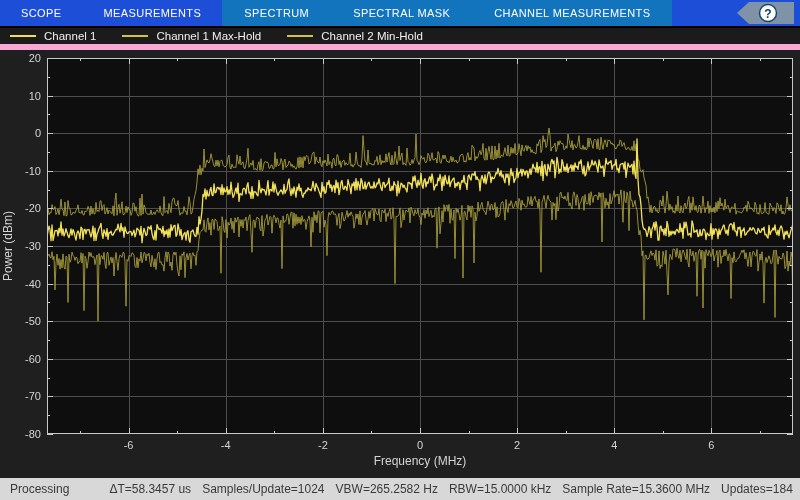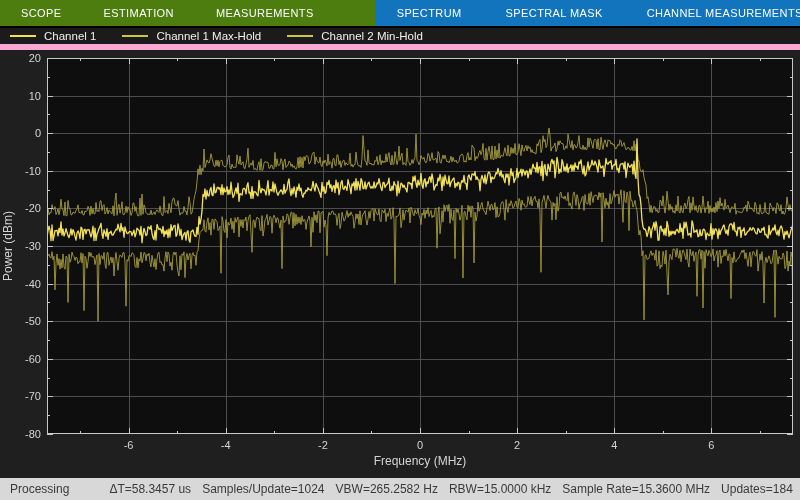--- a/index.html
+++ b/index.html
@@ -1,21 +1,21 @@
 <!DOCTYPE html>
 <html><head>
 <meta charset="utf-8">
 <style>
   html,body{margin:0;padding:0;background:#000;}
   .app{width:800px;height:500px;position:relative;overflow:hidden;
        font-family:"Liberation Sans",sans-serif;background:#1f1f1f;}
 
   
-  .tabbar{height:28px;background:#4d7c0f;display:flex;align-items:stretch;
-          border-bottom:2px solid #000;box-sizing:border-box;gap:40px;}
+  .tabbar{height:28px;background:#1d4ed8;display:flex;align-items:stretch;
+          border-bottom:2px solid #000;box-sizing:border-box;}
   .tab{display:flex;align-items:center;padding:0 21px;color:#fff;
        font-size:11px;letter-spacing:.4px;white-space:nowrap;cursor:default;}
   .tab-group{display:flex;background:#1274bd;}
   .tab-group .tab{padding:0 22px;}
   .tab-spacer{flex:1;}
   .help-wrap{display:flex;align-items:center;padding-right:6px;}
 
   
   .legend{height:22px;background:#1b1b1b;display:flex;align-items:center;
           padding-left:10px;gap:26px;border-bottom:6px solid #f9a8d4;
@@ -36,21 +36,20 @@
   .status-field{margin-right:11px;}
 </style>
 </head>
 <body>
 
 <div class="app">
 
   <div class="tabbar">
     <div style="display:flex" id="tabs-left">
         <div class="tab">SCOPE</div>
-        <div class="tab">ESTIMATION</div>
         <div class="tab">MEASUREMENTS</div>
       </div>
     <div class="tab-group" id="tabs-highlight">
         <div class="tab">SPECTRUM</div>
         <div class="tab">SPECTRAL MASK</div>
         <div class="tab">CHANNEL MEASUREMENTS</div>
       </div>
     <div class="tab-spacer"></div>
     <div class="help-wrap">
       <svg width="58" height="24" viewBox="0 0 58 24">

